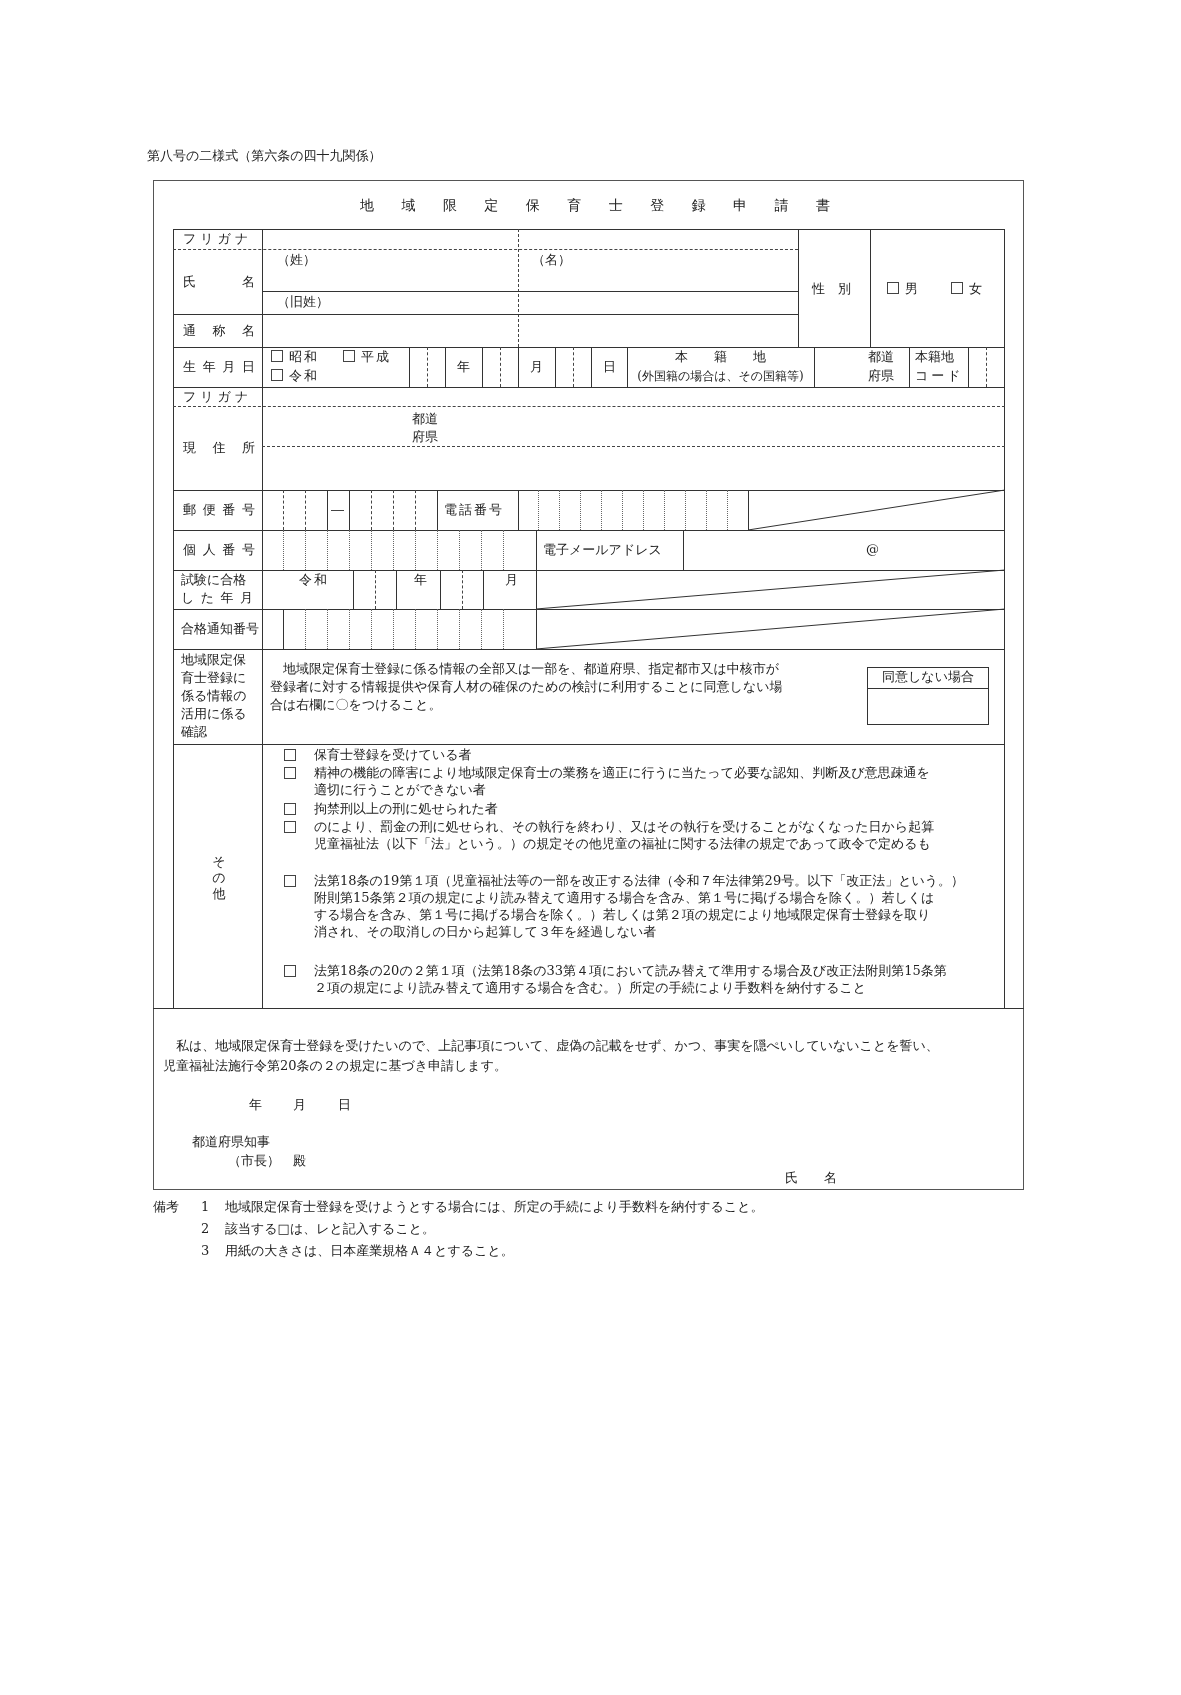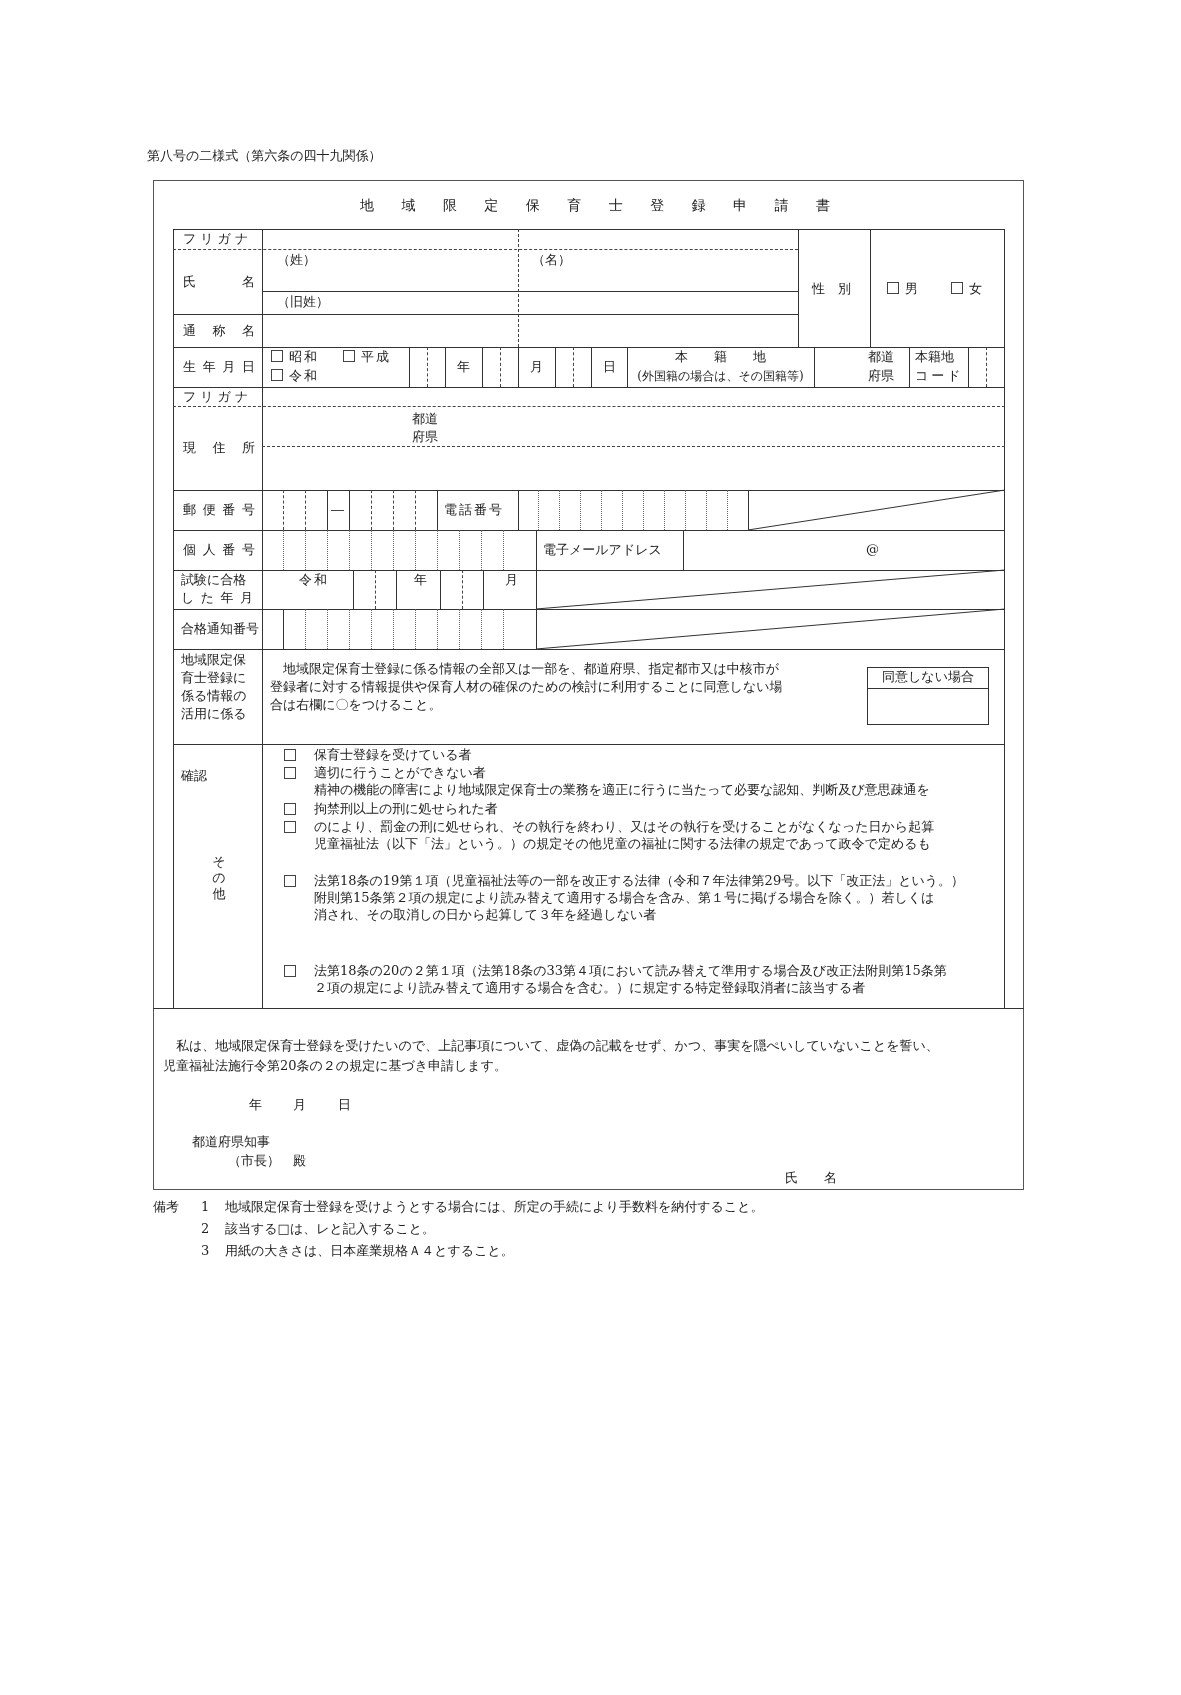--- a/index.html
+++ b/index.html
@@ -244,21 +244,21 @@
 <div class="abs" style="left:284px;top:610px;width:251px;height:38px;"></div>
 <svg class="diag" style="left:536px;top:609px;" width="469" height="40">
     <line x1="0" y1="40" x2="469" y2="0" stroke="#333" stroke-width="1"></line>
   </svg>
 <div class="hl" style="left:173px;top:649px;width:832px;"></div>
 
 <div class="t" style="left:181px;top:651px;line-height:18px;">地域限定保</div>
 <div class="t" style="left:181px;top:669px;line-height:18px;">育士登録に</div>
 <div class="t" style="left:181px;top:687px;line-height:18px;">係る情報の</div>
 <div class="t" style="left:181px;top:705px;line-height:18px;">活用に係る</div>
-<div class="t" style="left:181px;top:723px;line-height:18px;margin-top:44px;">確認</div>
+<div class="t" style="left:181px;top:723px;line-height:18px;">確認</div>
 <div class="t" style="left:270px;top:660px;line-height:18px;">　地域限定保育士登録に係る情報の全部又は一部を、都道府県、指定都市又は中核市が</div>
 <div class="t" style="left:270px;top:678px;line-height:18px;">登録者に対する情報提供や保育人材の確保のための検討に利用することに同意しない場</div>
 <div class="t" style="left:270px;top:696px;line-height:18px;">合は右欄に〇をつけること。</div>
 <div class="box" style="left:867px;top:667px;width:122px;height:58px;"></div>
 <div class="hl" style="left:867px;top:688px;width:122px;"></div>
 <div class="t" style="left:867px;top:669px;width:122px;text-align:center;">同意しない場合</div>
 <div class="abs" style="left:868px;top:689px;width:120px;height:35px;text-align:center;font-size:16px;line-height:35px;"></div>
 <div class="hl" style="left:173px;top:744px;width:832px;"></div>
 
 <div class="t" style="left:211px;top:854px;width:16px;line-height:16px;white-space:normal;text-align:center;">
@@ -267,48 +267,49 @@
   <span>他</span>
 </div>
 
 <div class="chk-item" style="top:746px;">
   <span class="cbx"></span>
   <div class="txt"><span>保育士登録を受けている者</span></div>
 </div>
 <div class="chk-item" style="top:764px;">
   <span class="cbx"></span>
   <div class="txt">
+    <div>精神の機能の障害により地域限定保育士の業務を適正に行うに当たって必要な認知、判断及び意思疎通を</div>
     <div>適切に行うことができない者</div>
-    <div>精神の機能の障害により地域限定保育士の業務を適正に行うに当たって必要な認知、判断及び意思疎通を</div>
   </div>
 </div>
 <div class="chk-item" style="top:800px;">
   <span class="cbx"></span>
   <div class="txt"><span>拘禁刑以上の刑に処せられた者</span></div>
 </div>
 <div class="chk-item" style="top:818px;">
   <span class="cbx"></span>
   <div class="txt">
     <div>のにより、罰金の刑に処せられ、その執行を終わり、又はその執行を受けることがなくなった日から起算</div>
     <div>児童福祉法（以下「法」という。）の規定その他児童の福祉に関する法律の規定であって政令で定めるも</div>
   </div>
 </div>
 <div class="chk-item" style="top:872px;">
   <span class="cbx"></span>
   <div class="txt">
     <div>法第18条の19第１項（児童福祉法等の一部を改正する法律（令和７年法律第29号。以下「改正法」という。）</div>
     <div>附則第15条第２項の規定により読み替えて適用する場合を含み、第１号に掲げる場合を除く。）若しくは</div>
+    <div>する場合を含み、第１号に掲げる場合を除く。）若しくは第２項の規定により地域限定保育士登録を取り</div>
     <div>消され、その取消しの日から起算して３年を経過しない者</div>
   </div>
 </div>
 <div class="chk-item" style="top:962px;">
   <span class="cbx"></span>
   <div class="txt">
     <div>法第18条の20の２第１項（法第18条の33第４項において読み替えて準用する場合及び改正法附則第15条第</div>
-    <div>２項の規定により読み替えて適用する場合を含む。）に規定する特定登録取消者に該当する者</div>
+    <div>２項の規定により読み替えて適用する場合を含む。）所定の手続により手数料を納付すること</div>
   </div>
 </div>
 
 <div class="t" style="left:163px;top:1038px;">　私は、地域限定保育士登録を受けたいので、上記事項について、虚偽の記載をせず、かつ、事実を隠ぺいしていないことを誓い、</div>
 <div class="t" style="left:163px;top:1058px;">児童福祉法施行令第20条の２の規定に基づき申請します。</div>
 
 <div class="t" style="left:249px;top:1097px;">年</div>
 <div class="t" style="left:293px;top:1097px;">月</div>
 <div class="t" style="left:338px;top:1097px;">日</div>
 <div class="abs" style="left:200px;top:1094px;width:160px;height:22px;"></div>

